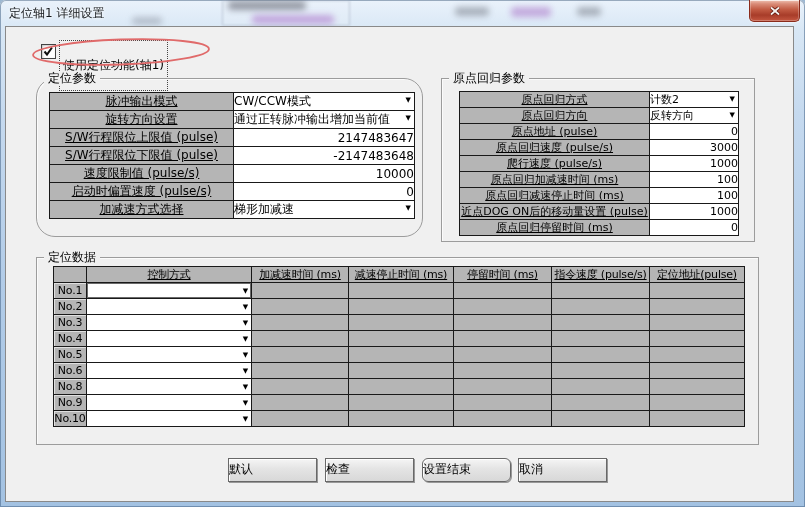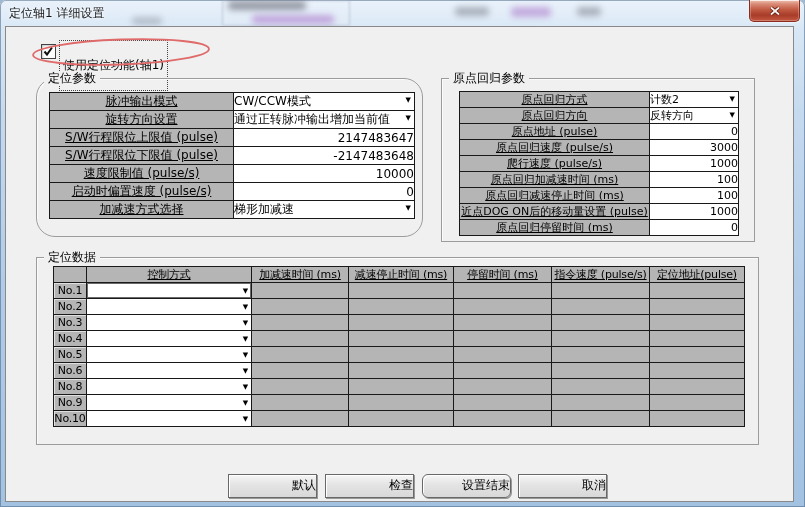--- a/index.html
+++ b/index.html
@@ -38,23 +38,23 @@
   .carrow{float:right;font-size:7px;line-height:14px;padding-right:3px;color:#000;}
   .combo.focused{box-shadow:inset 0 0 0 1px #6a6a6a;}
 
   #dt{left:16px;top:8px;width:691px;font-size:11px;letter-spacing:-.2px;border-radius:24px;}
   #dt td,#dt th{height:15px;}
   .dhead{background:#b5b5b5;text-align:center;text-decoration:underline;font-weight:normal;}
   .corner{background:#b5b5b5;}
   .rowhd{background:#b5b5b5;text-align:center;font-weight:normal;box-shadow:inset 1px 1px 0 rgba(235,235,235,.8);}
   .emptycell{background:#b5b5b5;}
 
-  .btn{position:absolute;width:87px;height:22px;text-align:right;line-height:20px;cursor:pointer;font-size:12px;
+  .btn{position:absolute;width:87px;height:22px;text-align:left;line-height:20px;cursor:pointer;font-size:12px;
     background:linear-gradient(180deg,#f5f5f5,#e4e4e4 45%,#d8d8d8);
-    border:1px solid #686868;box-shadow:1px 1px 0 rgba(45,45,45,.45), inset 1px 1px 0 #fff;margin-top:16px;}
+    border:1px solid #686868;box-shadow:1px 1px 0 rgba(45,45,45,.45), inset 1px 1px 0 #fff;}
 </style>
 </head>
 <body>
 
 <div class="window">
 
   <div class="titlebar">
     <div class="ghostwin"></div>
     <div class="blob" style="left:228px;top:1px;width:78px;height:9px;background:rgba(70,72,84,.5);"></div>
     <div class="blob" style="left:252px;top:15px;width:82px;height:9px;background:rgba(168,112,200,.55);"></div>

